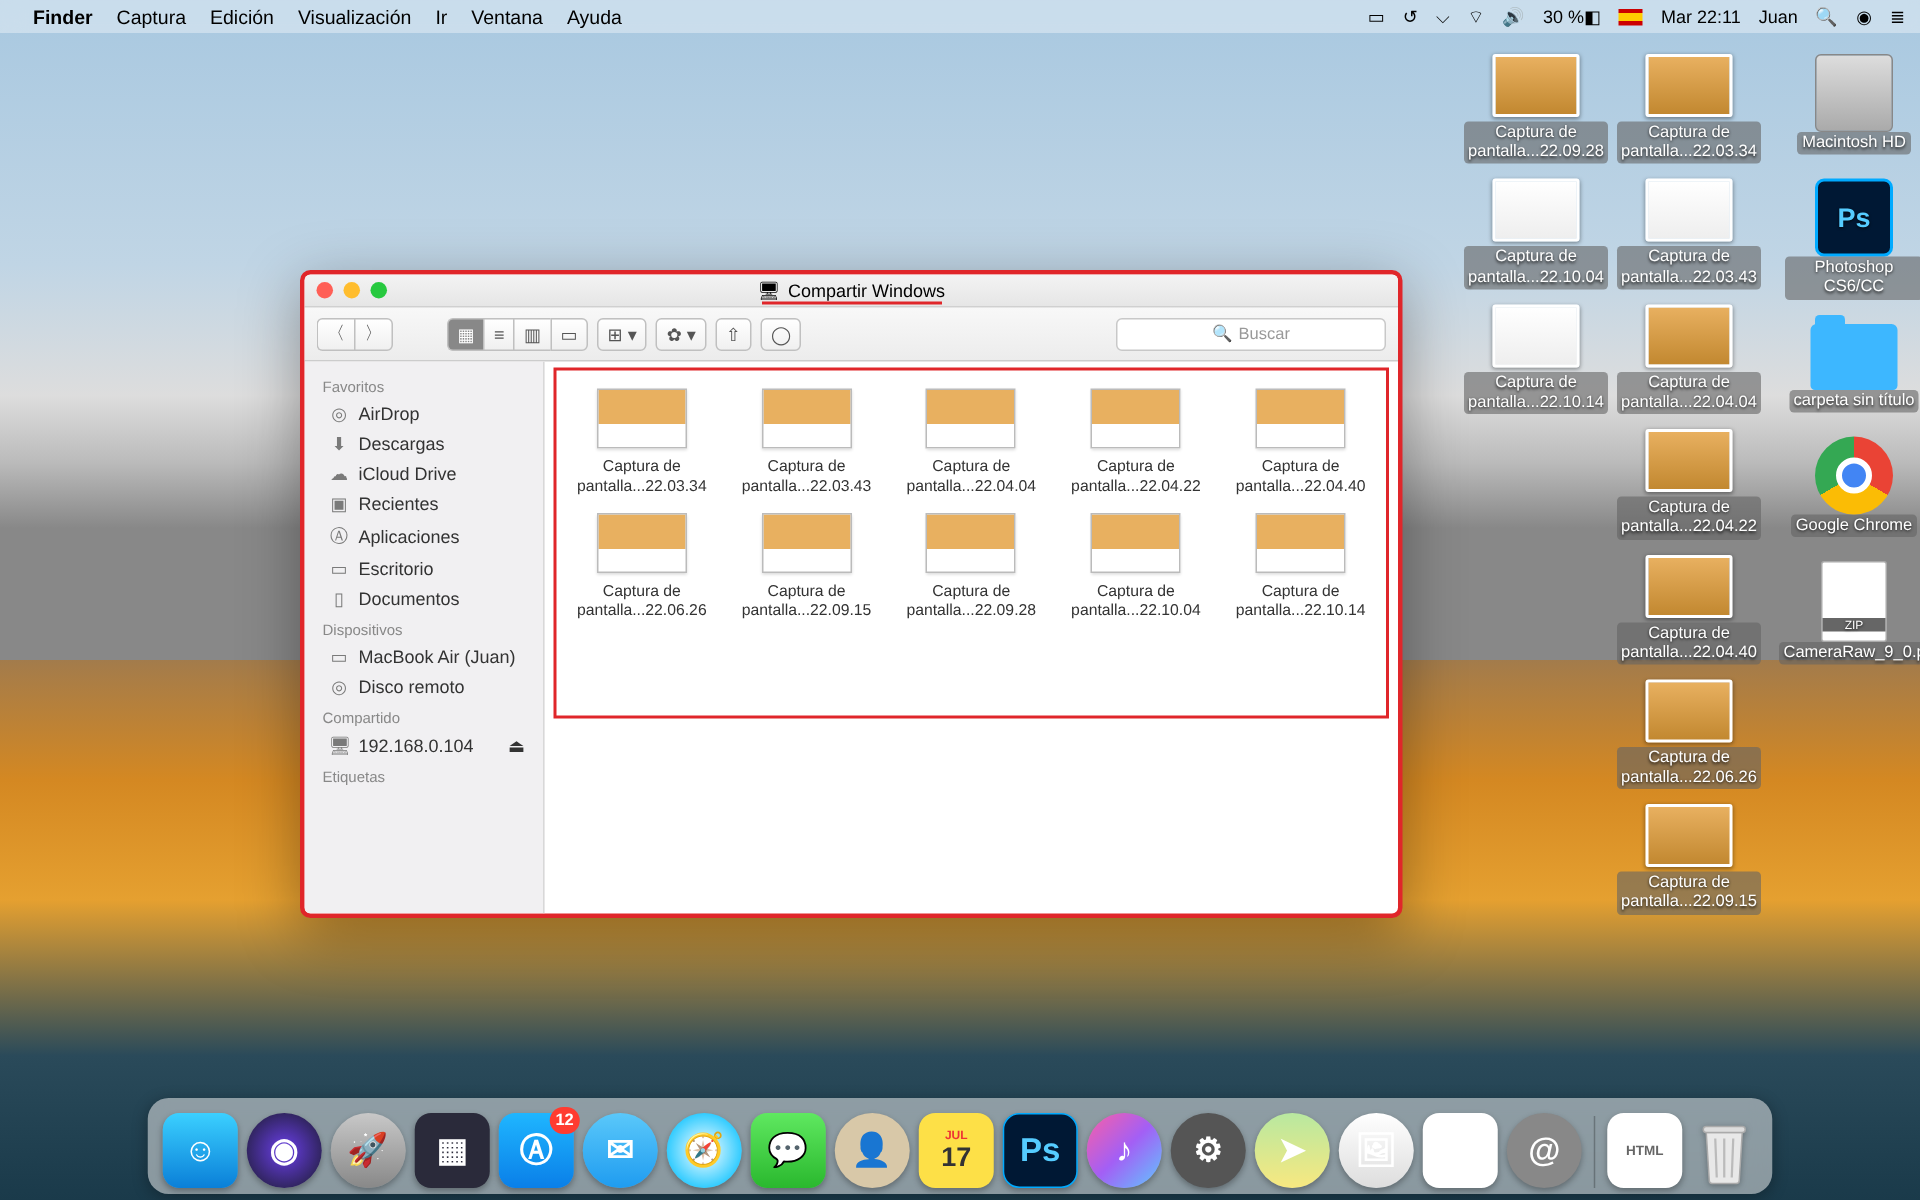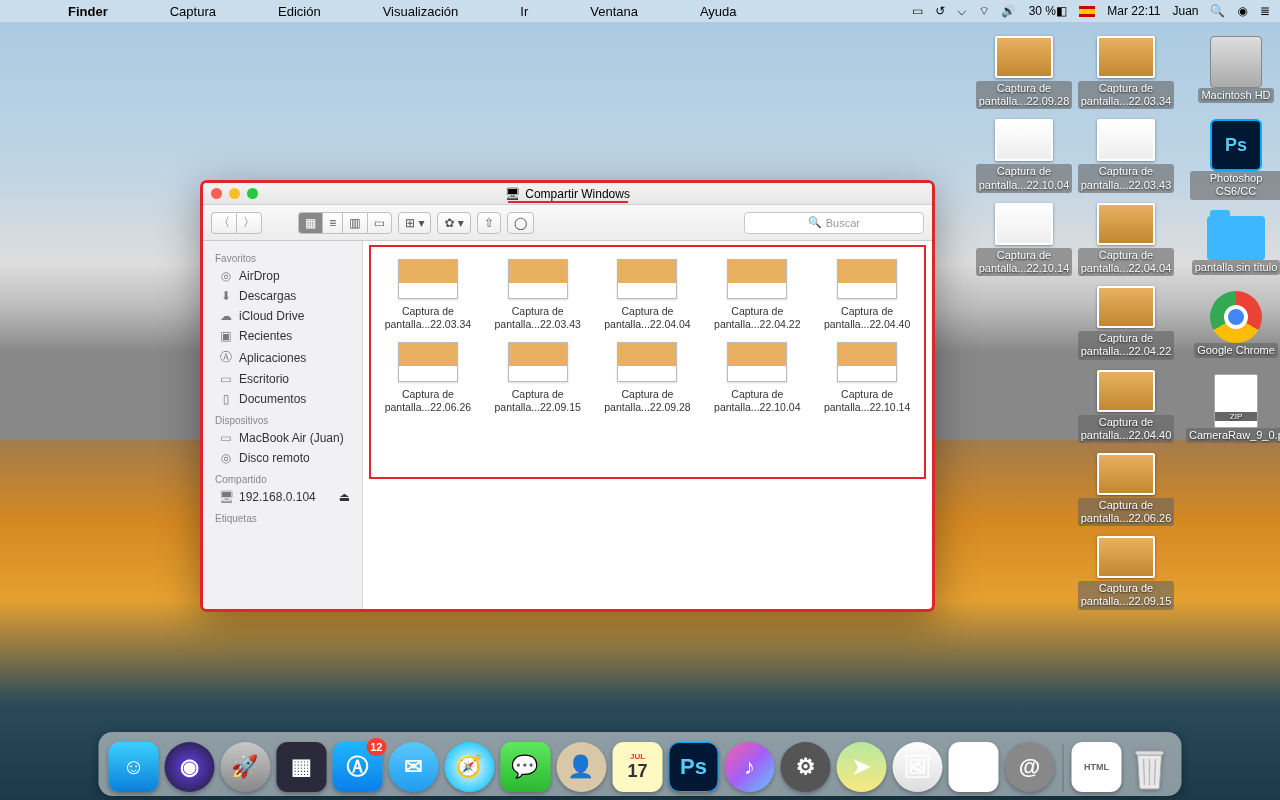--- a/index.html
+++ b/index.html
@@ -3,21 +3,21 @@
 <meta charset="utf-8">
 <style>
 * { margin:0; padding:0; box-sizing:border-box; font-family:-apple-system,"Helvetica Neue",Arial,sans-serif; }
 body { width:1280px; height:800px; overflow:hidden; position:relative;
   background:linear-gradient(to bottom,#b8d4e8 0%,#c5d8e6 20%,#a8bfc8 30%,#8a7560 50%,#d48822 65%,#e5a030 75%,#2a4a5a 88%,#1a3a4a 100%); }
 .sky-mtn { position:absolute; top:0; left:0; right:0; height:55%;
   background:linear-gradient(to bottom,#a8c8e0 0%,#c0d5e5 40%,#ddd 60%,#bbb 70%,#888 80%); }
 .menubar { position:absolute; top:0; left:0; right:0; height:22px; background:rgba(255,255,255,.38); backdrop-filter:blur(8px);
   display:flex; align-items:center; padding:0 10px; font-size:13px; color:#000; z-index:100; }
 .menubar .apple { font-size:14px; margin-right:12px; }
-.menubar .mitem { margin-right:16px; cursor:default;margin-left:46px; }
+.menubar .mitem { margin-right:16px; cursor:default; }
 .menubar .bold { font-weight:600; }
 .menubar .spacer { flex:1; }
 .menubar .ricon { margin-left:12px; font-size:12px; display:inline-flex; align-items:center; }
 .es-flag { width:16px; height:11px; background:linear-gradient(#c00 0% 25%,#fc0 25% 75%,#c00 75%); display:inline-block; }
 
 .desk-col { position:absolute; display:flex; flex-direction:column; gap:10px; }
 .dicon { width:92px; display:flex; flex-direction:column; align-items:center; text-align:center; font-size:11px; color:#fff;
   text-shadow:0 1px 2px rgba(0,0,0,.8); cursor:default; }
 .dicon .thumb { width:58px; height:42px; background:linear-gradient(#e8b060,#c28830); border:2px solid #fff; border-radius:2px;
   box-shadow:0 1px 3px rgba(0,0,0,.4); margin-bottom:3px; }
@@ -156,21 +156,21 @@
   <div class="dicon">
       <div class="hd-icon"></div>
       <div class="lbl">Macintosh HD</div>
     </div>
   <div class="dicon">
       <div class="ps-icon">Ps</div>
       <div class="lbl">Photoshop CS6/CC</div>
     </div>
   <div class="dicon">
       <div class="fold-icon"></div>
-      <div class="lbl">pantalla sin título</div>
+      <div class="lbl">carpeta sin título</div>
     </div>
   <div class="dicon">
       <div class="ch-icon"></div>
       <div class="lbl">Google Chrome</div>
     </div>
   <div class="dicon">
       <div class="zip-icon"></div>
       <div class="lbl">CameraRaw_9_0.pkg.zip</div>
     </div>
 </div>
@@ -305,21 +305,21 @@
 <div class="dock">
   <div class="dapp" style="background:linear-gradient(#3bd0ff,#0a7fd8)">☺</div>
   <div class="dapp round" style="background:radial-gradient(circle,#6a3fe8,#1a1a2a)">◉</div>
   <div class="dapp round" style="background:linear-gradient(#c8c8c8,#888)">🚀</div>
   <div class="dapp" style="background:#2a2a3a">▦</div>
   <div class="dapp" style="background:linear-gradient(#1fb6ff,#0a7fe8)">Ⓐ<div class="badge">12</div></div>
   <div class="dapp round" style="background:linear-gradient(#5ac8fa,#1f9cf0)">✉</div>
   <div class="dapp round" style="background:radial-gradient(#fff,#3cf 70%)">🧭</div>
   <div class="dapp" style="background:linear-gradient(#5fe860,#2ab82e)">💬</div>
   <div class="dapp round" style="background:#d8c8a8">👤</div>
-  <div class="dapp" style="background:#fef9c3;color:#333;flex-direction:column">
+  <div class="dapp" style="background:#fde047;color:#333;flex-direction:column">
       <div style="font-size:8px;color:#e33">JUL</div>
       <div style="font-size:18px">17</div>
     </div>
   <div class="dapp" style="background:#001834;border:1px solid #0af;color:#5cf">Ps</div>
   <div class="dapp round" style="background:linear-gradient(135deg,#fa5fa5,#a35ff5,#5fc8ff)">♪</div>
   <div class="dapp round" style="background:#555">⚙</div>
   <div class="dapp round" style="background:linear-gradient(#b8e8a0,#f8e880)">➤</div>
   <div class="dapp round" style="background:linear-gradient(#fff,#ddd)">🖼</div>
   <div class="dapp" style="background:#fff">✿</div>
   <div class="dapp round" style="background:#888">@</div>

